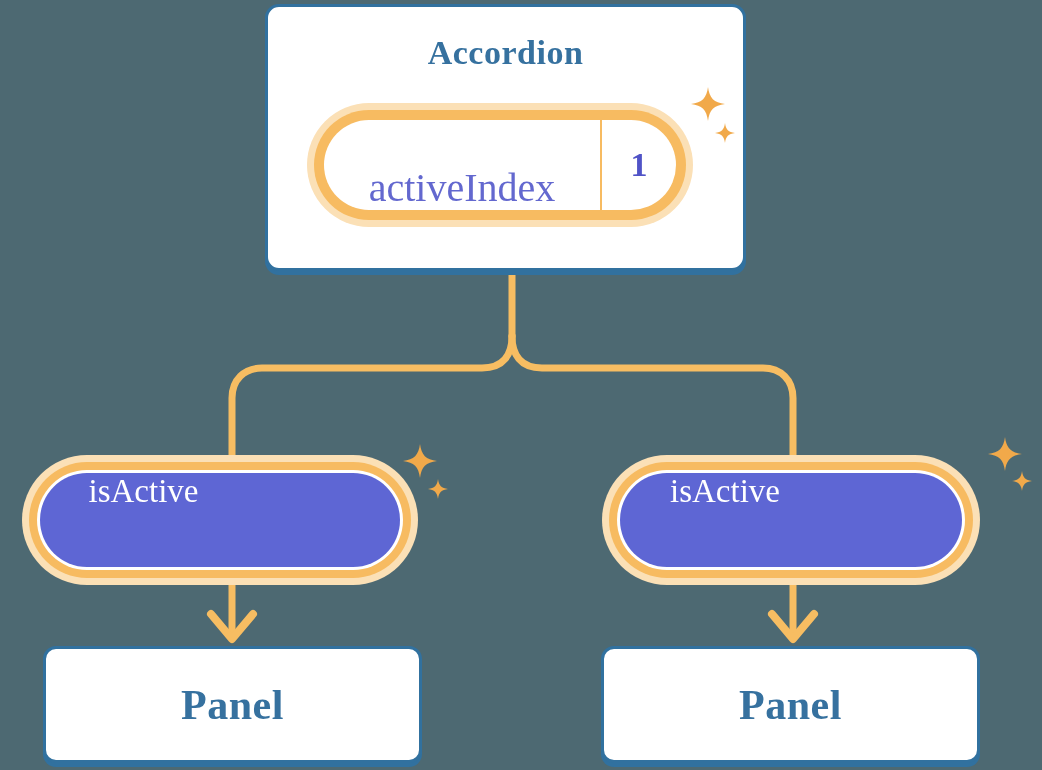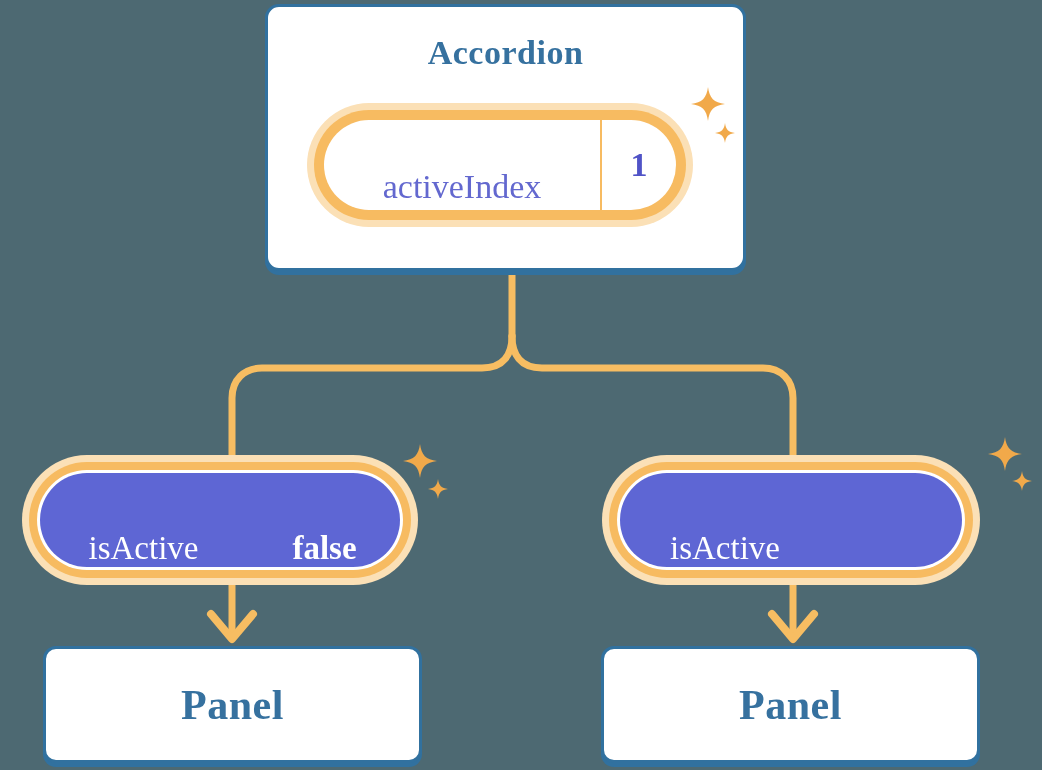--- a/index.html
+++ b/index.html
@@ -45,33 +45,33 @@
     background:var(--ring-orange); border-radius:999px;
   }
   .state-pill { left:307px; top:103px; width:386px; height:124px; }
   .state-pill .pill-ring { padding:10px; }
   .pill-core {
     box-sizing:border-box; height:100%; overflow:hidden;
     background:var(--card-bg); border-radius:999px;
     display:flex; align-items:stretch;
   }
   .cell { display:flex; align-items:center; justify-content:center; }
-  .state-name  { width:276px; font-size:34px; color:var(--state-name-color);margin-top:44px; }
+  .state-name  { width:276px; font-size:40px; color:var(--state-name-color);margin-top:44px; }
   .state-div   { width:2px; background:var(--ring-orange); }
   .state-value { flex:1; font-size:34px; font-weight:700; color:var(--state-value-color); }
 
   .prop-pill .pill-ring { padding:8px; }
   .prop-core {
     box-sizing:border-box; height:100%;
     background:var(--card-bg); border-radius:999px; padding:3px;
   }
   .prop-fill {
     box-sizing:border-box; height:100%; overflow:hidden;
     background:var(--pill-purple); border-radius:999px;
-    display:flex; align-items:flex-end;
+    display:flex; align-items:flex-start;
   }
   .prop-name  { font-size:33px; color:var(--prop-text); }
   .prop-div   { width:2px; background:var(--prop-divider); }
   .prop-value { flex:1; font-size:33px; font-weight:700; color:var(--prop-text); }
   .prop-left  { left:22px;  top:455px; width:396px; height:130px; }
   .prop-left  .prop-name { width:207px; }
   .prop-right { left:602px; top:455px; width:378px; height:130px; }
   .prop-right .prop-name { width:210px; }
 </style>
 </head>
@@ -104,21 +104,20 @@
       </div>
     </div>
   </div>
 
   <div class="pill-halo prop-pill prop-left">
     <div class="pill-ring">
       <div class="prop-core">
         <div class="prop-fill">
           <div class="cell prop-name">isActive</div>
           <div class="prop-div"></div>
-          <div class="cell prop-value">false</div>
         </div>
       </div>
     </div>
   </div>
 
   <div class="pill-halo prop-pill prop-right">
     <div class="pill-ring">
       <div class="prop-core">
         <div class="prop-fill">
           <div class="cell prop-name">isActive</div>

